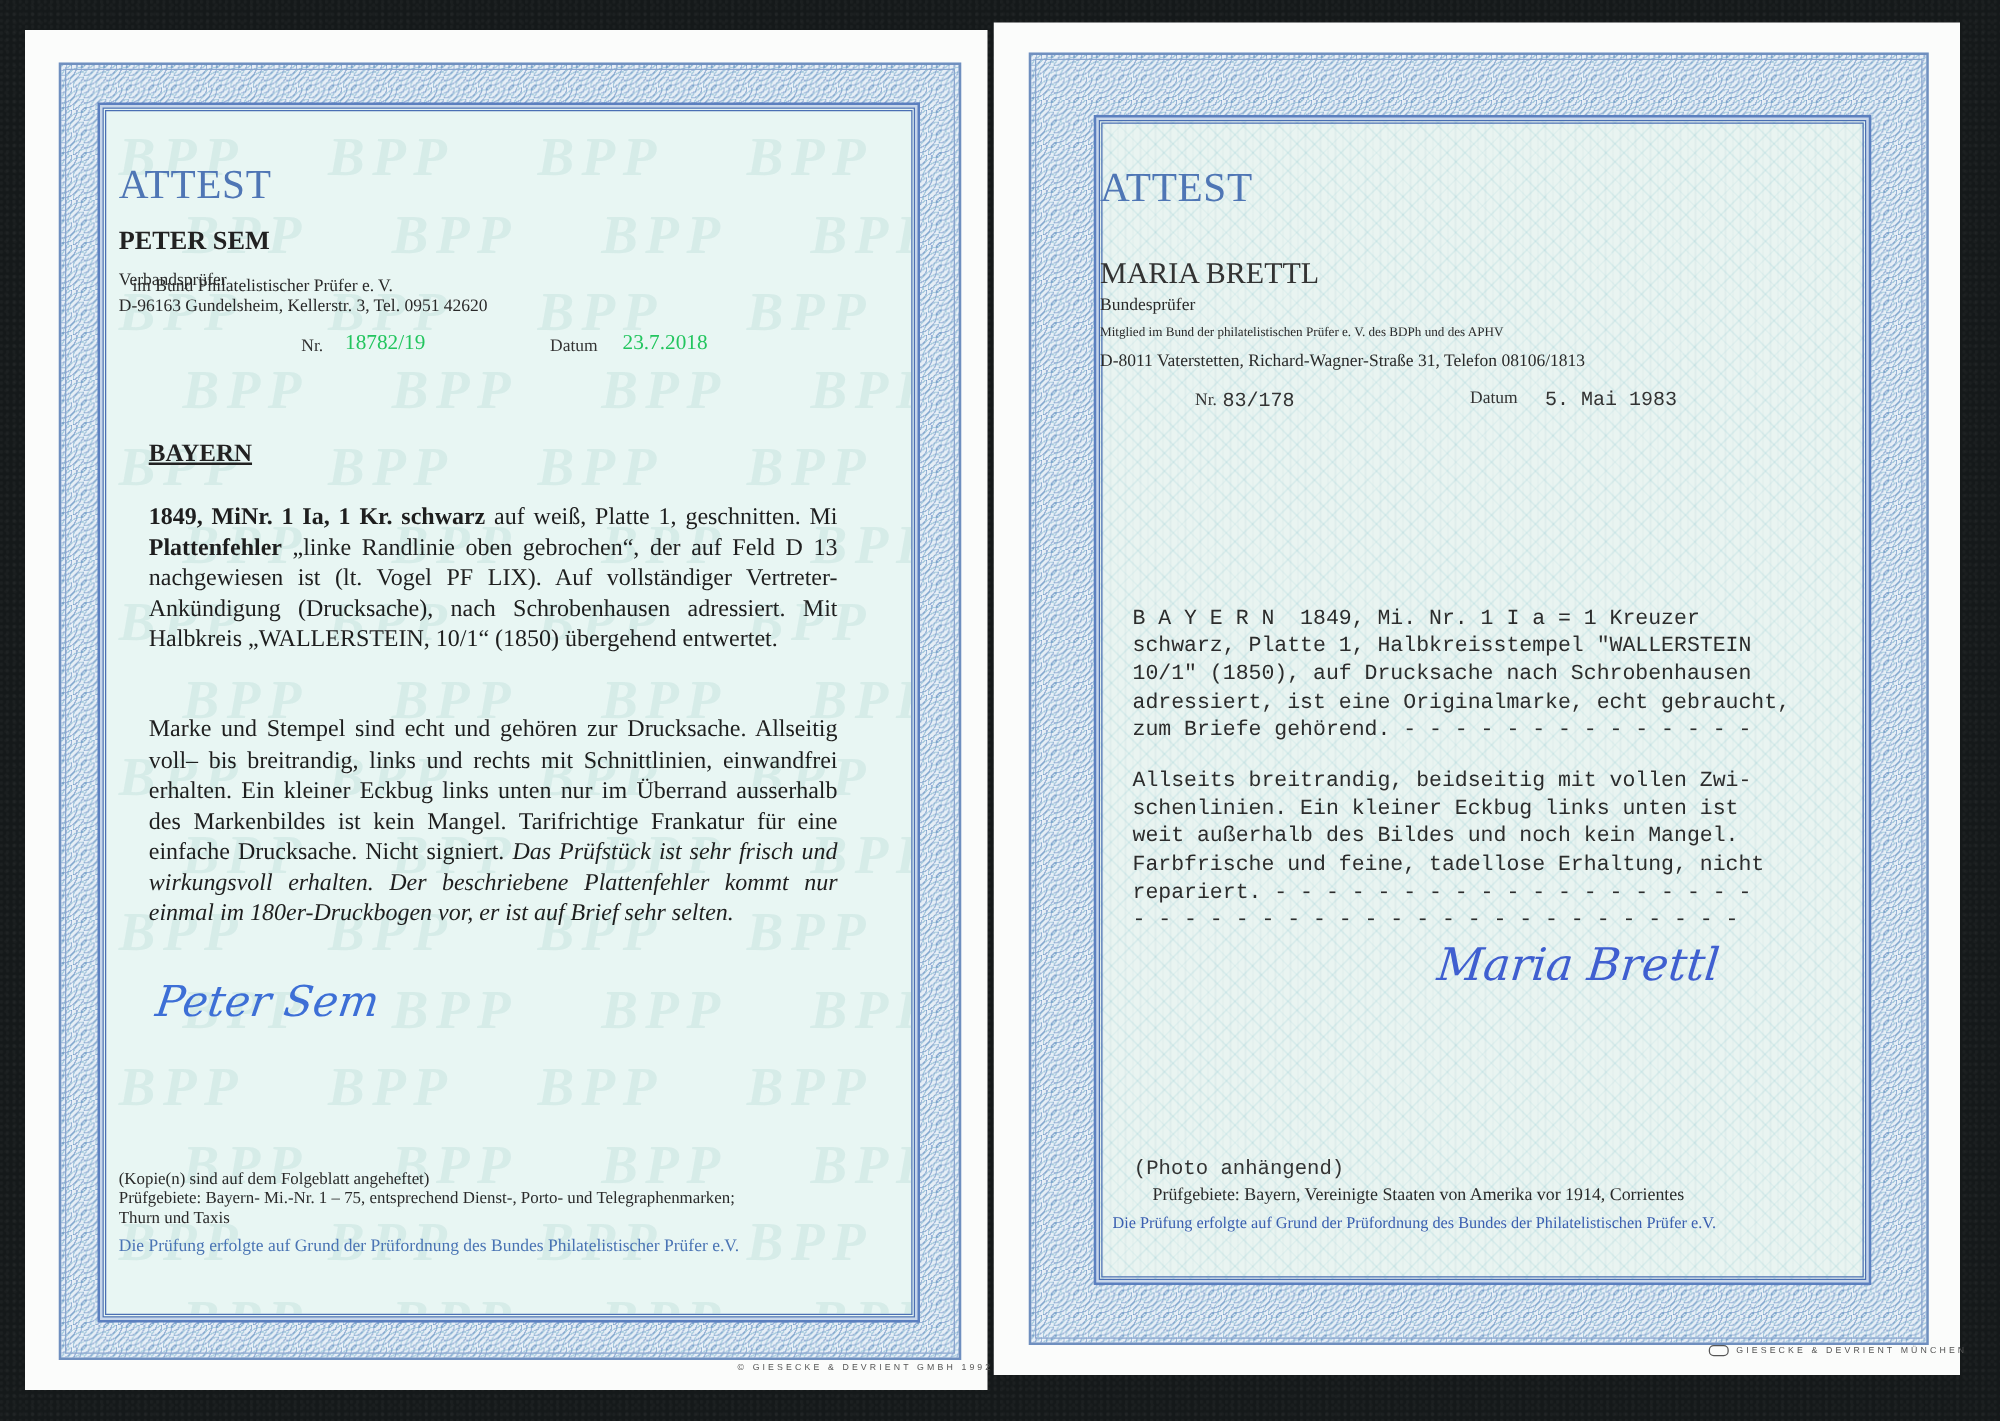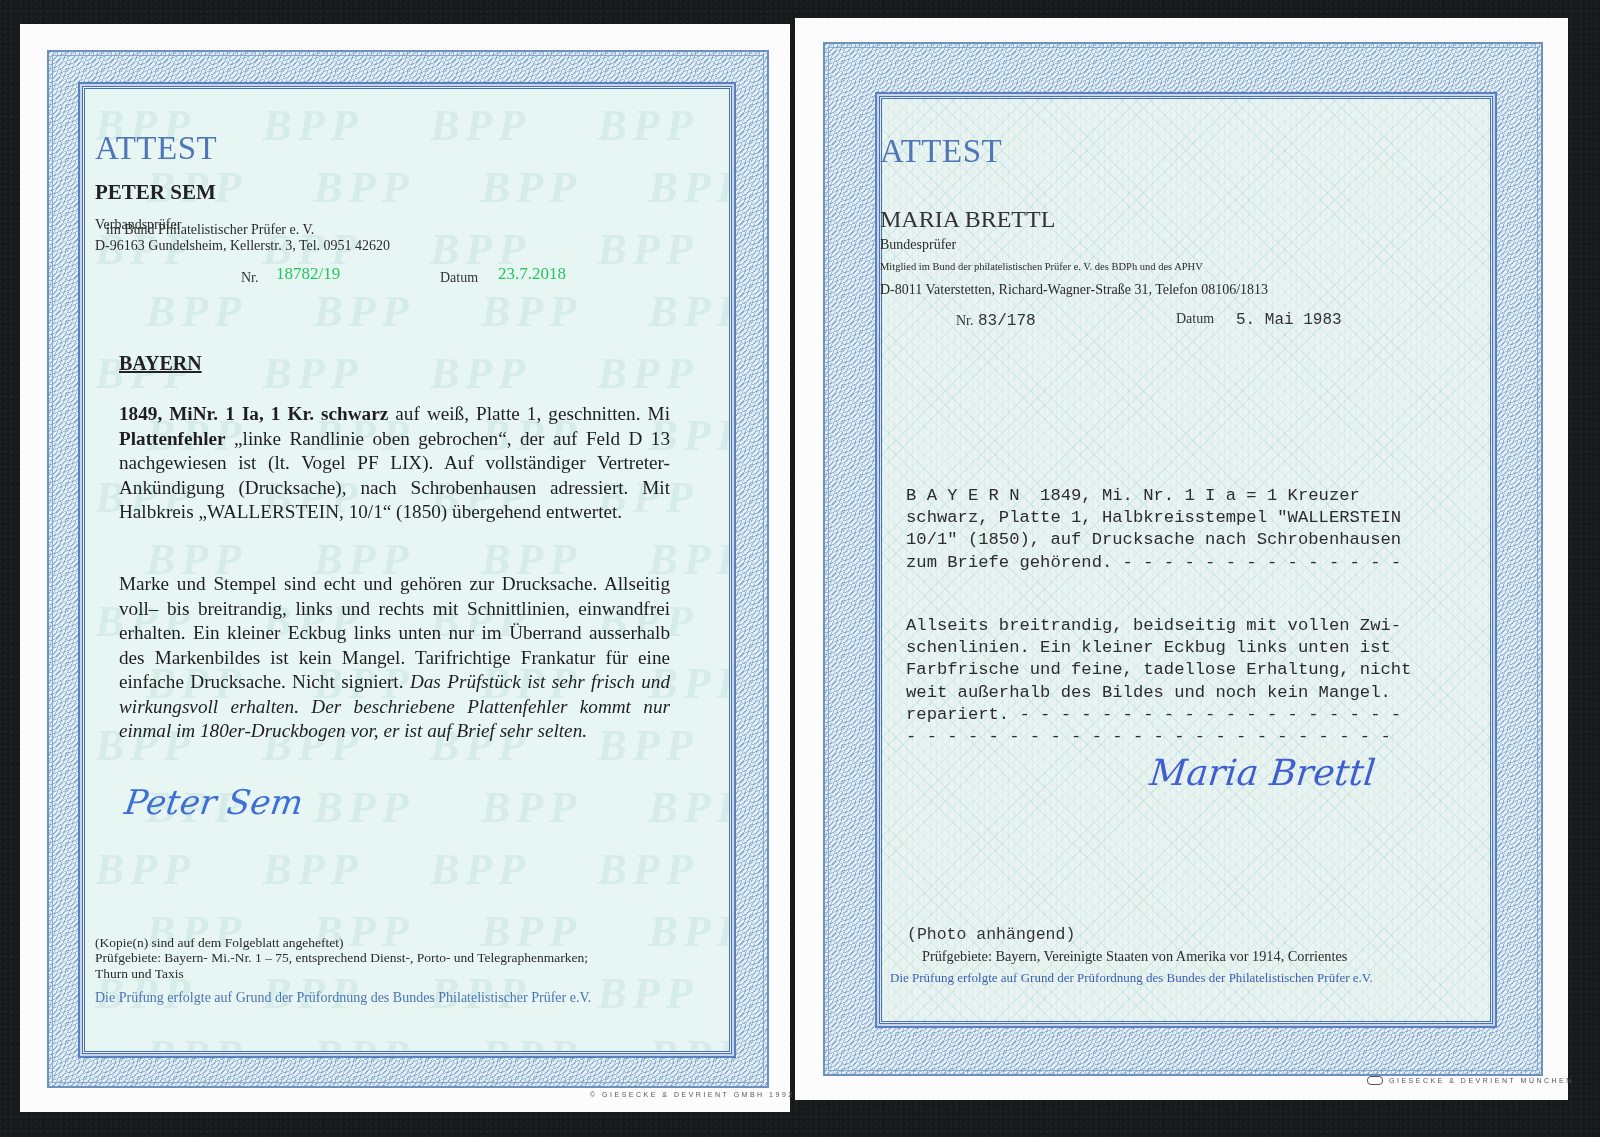--- a/index.html
+++ b/index.html
@@ -127,28 +127,29 @@
 <div class="abs center small" style="left:880px; top:281px; width:560px;">D-8011 Vaterstetten, Richard-Wagner-Straße 31, Telefon 08106/1813</div>
 <div class="abs label" style="left:956px; top:313px;">Nr.</div>
 <div class="abs mono" style="left:978px; top:312px; font-size:16px;">83/178</div>
 <div class="abs label" style="left:1176px; top:311px;">Datum</div>
 <div class="abs mono" style="left:1236px; top:311px; font-size:16px;">5. Mai 1983</div>
 
 <div class="abs" style="left:906px; top:485px;">
   <div class="mono-body">B A Y E R N  1849, Mi. Nr. 1 I a = 1 Kreuzer</div>
   <div class="mono-body">schwarz, Platte 1, Halbkreisstempel "WALLERSTEIN</div>
   <div class="mono-body">10/1" (1850), auf Drucksache nach Schrobenhausen</div>
+  <div class="mono-body">adressiert, ist eine Originalmarke, echt gebraucht,</div>
   <div class="mono-body">zum Briefe gehörend. - - - - - - - - - - - - - -</div>
 </div>
 
 <div class="abs" style="left:906px; top:615px;">
   <div class="mono-body">Allseits breitrandig, beidseitig mit vollen Zwi-</div>
   <div class="mono-body">schenlinien. Ein kleiner Eckbug links unten ist</div>
+  <div class="mono-body">weit außerhalb des Bildes und noch kein Mangel.</div>
   <div class="mono-body">Farbfrische und feine, tadellose Erhaltung, nicht</div>
-  <div class="mono-body">weit außerhalb des Bildes und noch kein Mangel.</div>
   <div class="mono-body">repariert. - - - - - - - - - - - - - - - - - - -</div>
   <div class="mono-body">- - - - - - - - - - - - - - - - - - - - - - - -</div>
 </div>
 
 <div class="abs sig" style="left:1150px; top:752px; font-size:36px; color:#3f5fd0; transform:skewX(-6deg);">Maria Brettl</div>
 
 <div class="abs mono" style="left:907px; top:925px; font-size:16.5px;">(Photo anhängend)</div>
 <div class="abs small" style="left:922px; top:947px; font-size:14.3px;">Prüfgebiete: Bayern, Vereinigte Staaten von Amerika vor 1914, Corrientes</div>
 <div class="abs center footer-blue" style="left:890px; top:970px; width:545px; font-size:13px; color:#3a5fb0;">Die Prüfung erfolgte auf Grund der Prüfordnung des Bundes der Philatelistischen Prüfer e.V.</div>
 <div class="abs printer" style="left:1367px; top:1076px; display:flex; align-items:center; gap:6px;">

